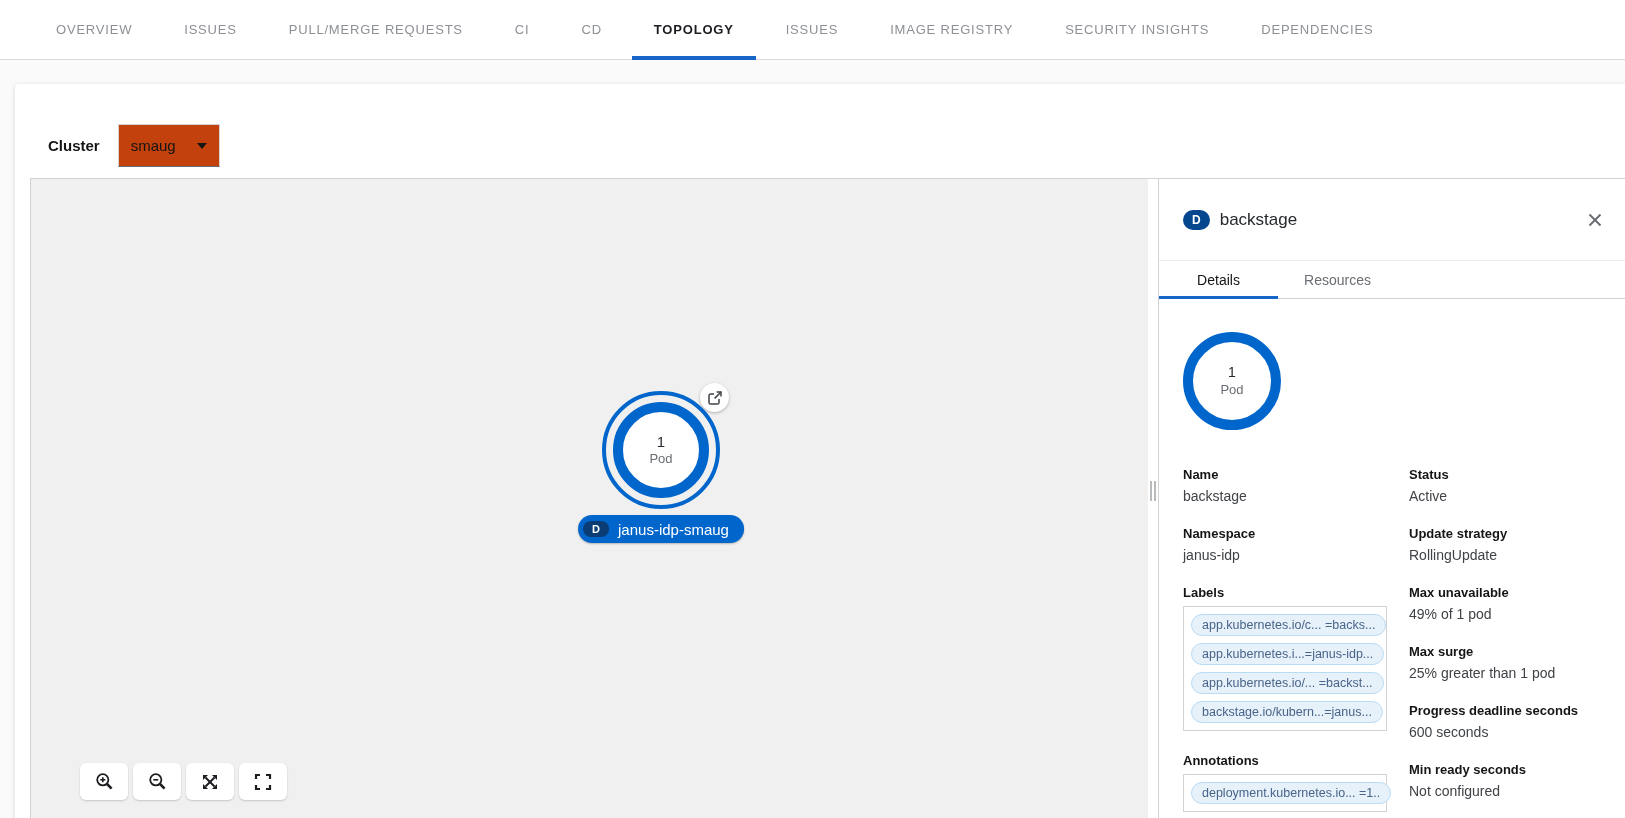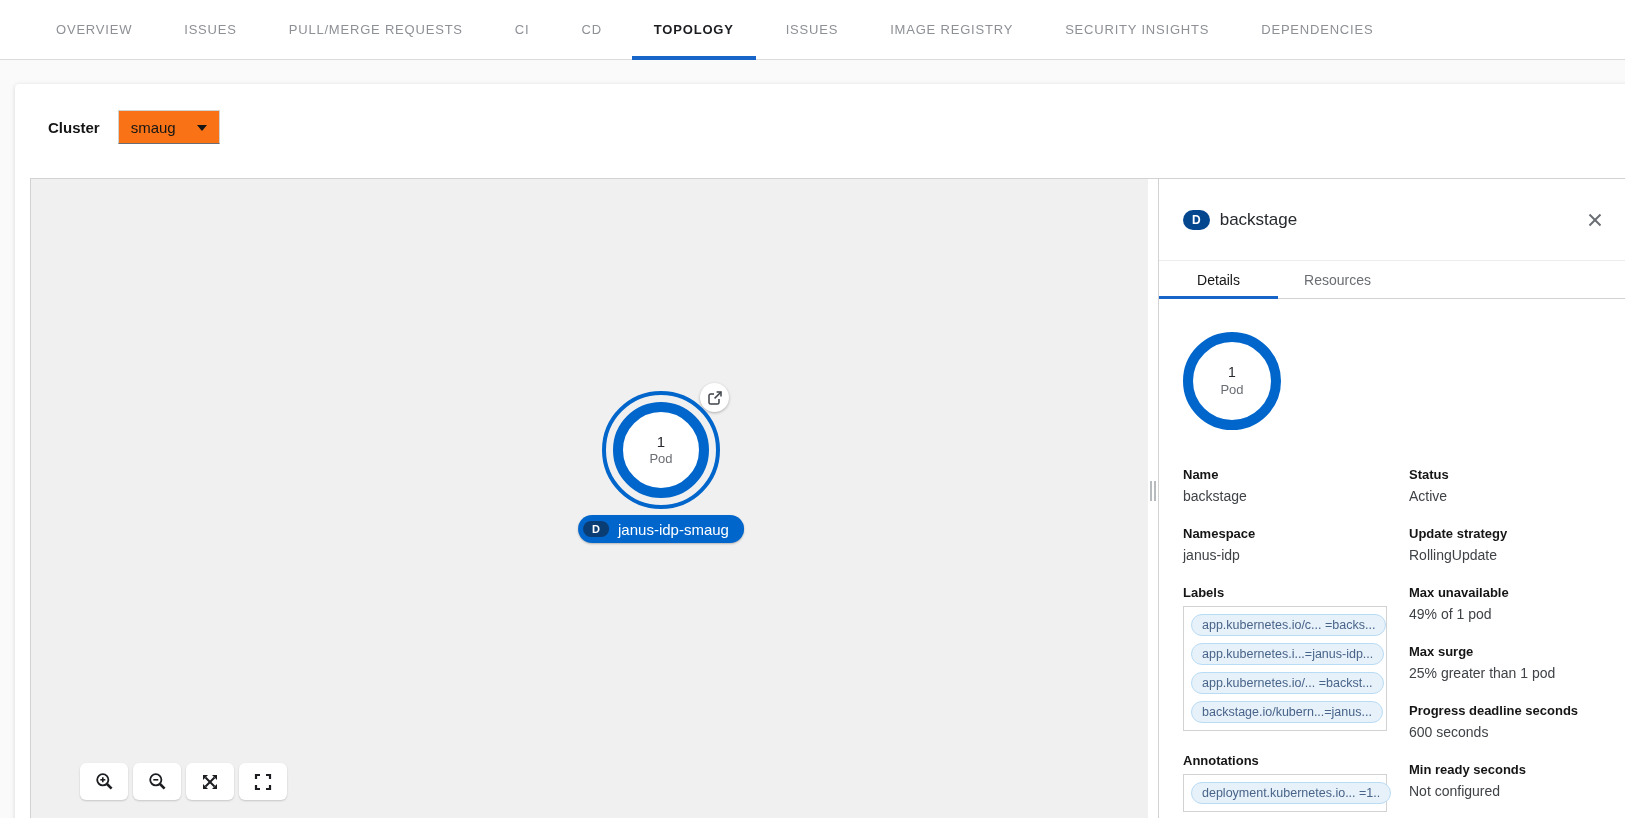--- a/index.html
+++ b/index.html
@@ -23,24 +23,24 @@
   .tab.active::after {
     content:""; position:absolute; left:0; right:0; bottom:-1px; height:4px; background:#1765c8;
   }
 
   
   .card {
     position:absolute; left:15px; top:84px; right:-8px; bottom:-8px;
     background:#fff; border-radius:4px 0 0 0;
     box-shadow:0 1px 5px rgba(0,0,0,.14);
   }
-  .cluster-row { position:absolute; left:33px; top:26px; height:34px; display:flex; align-items:center; gap:18px;text-align:center; }
+  .cluster-row { position:absolute; left:33px; top:44px; height:34px; display:flex; align-items:center; gap:18px;text-align:center; }
   .cluster-label { font-size:15px; font-weight:700; color:#151515; }
   .cluster-select {
-    width:102px; height:34px; background:#f97316; cursor:pointer;
+    width:102px; height:43px; background:#c2410c; cursor:pointer;
     border:1px solid #d2d2d2; border-bottom:1px solid #6a6e73;
     display:flex; align-items:center; justify-content:space-between; padding:0 12px;
     font-size:15px; color:#151515;
   }
   .caret { width:0; height:0; border-left:5px solid transparent; border-right:5px solid transparent; border-top:6px solid #151515; margin-top:2px; }
 
   
   .topology {
     position:absolute; left:15px; top:94px; right:0; bottom:0;
     border-top:1px solid #d2d2d2; border-left:1px solid #d2d2d2; display:flex;

